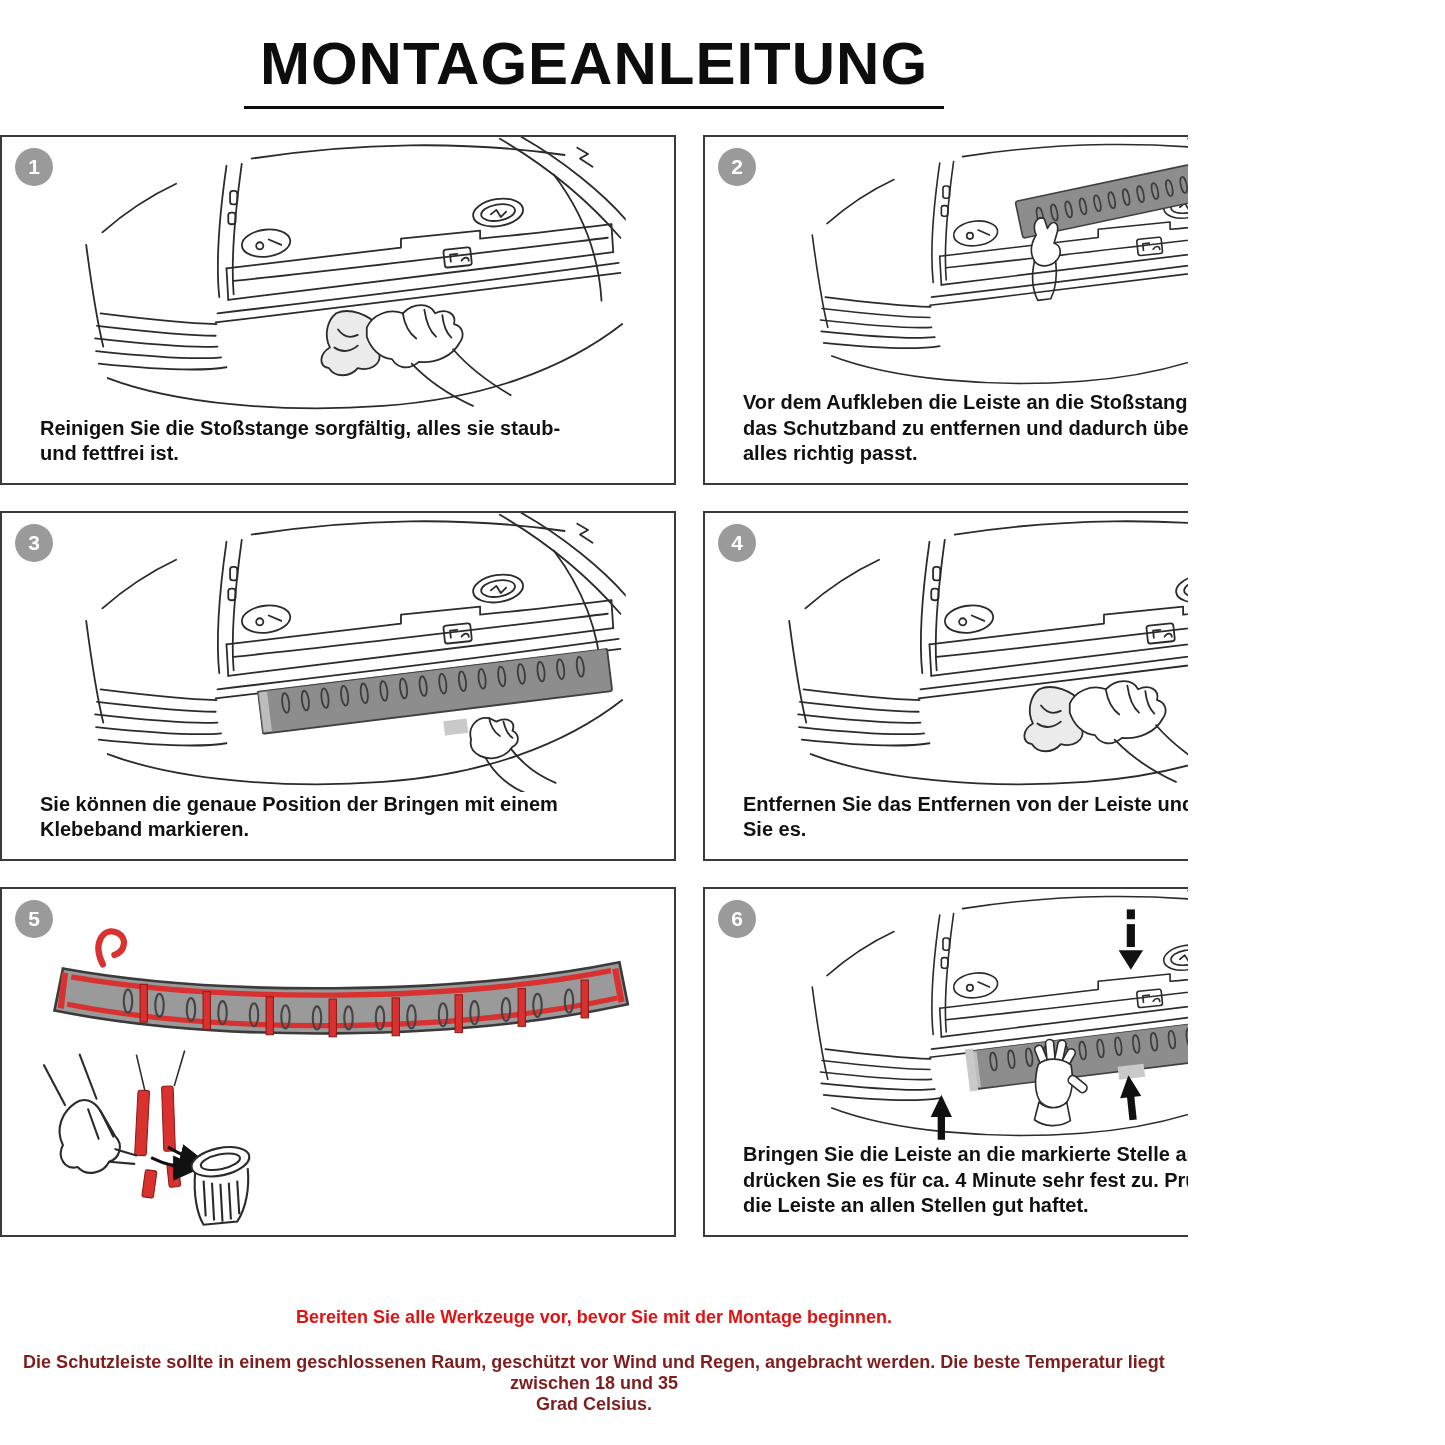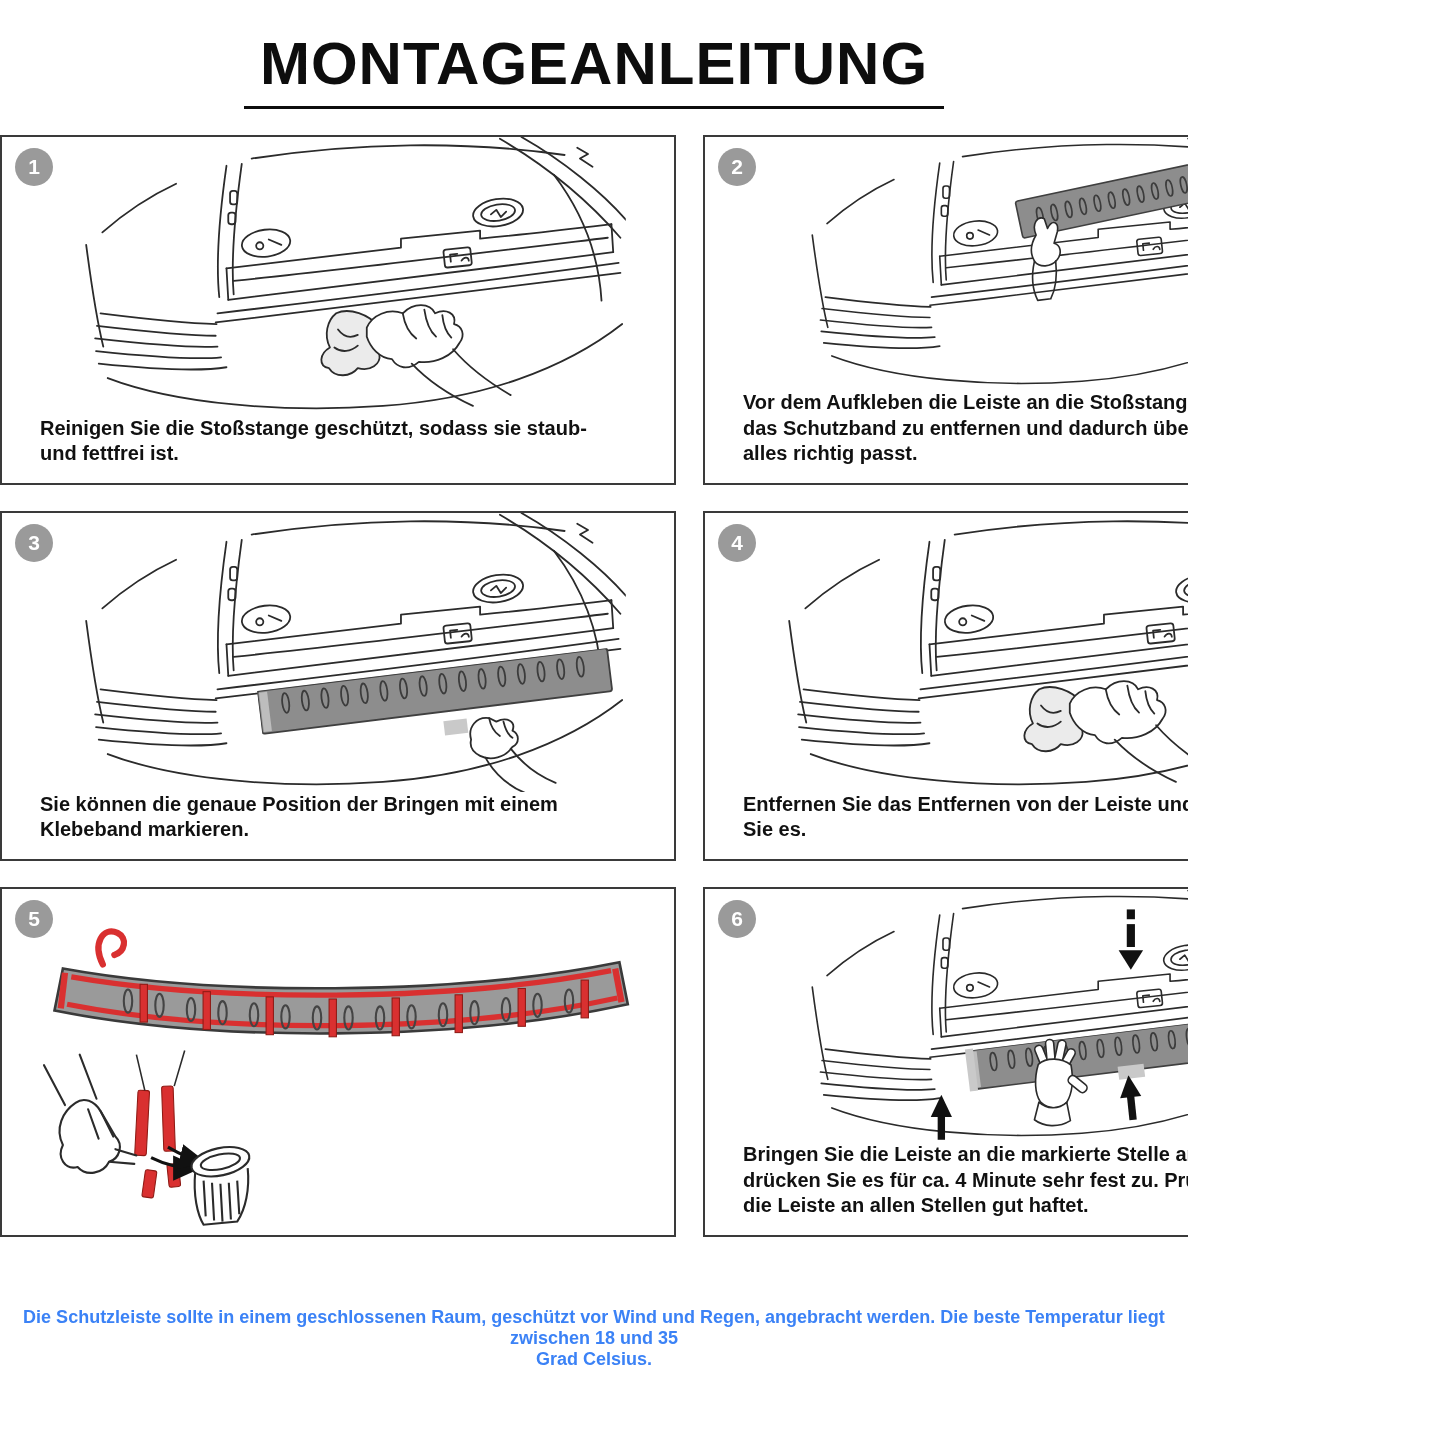--- a/index.html
+++ b/index.html
@@ -130,21 +130,21 @@
   <div class="grid">
 
     <div class="panel">
       <div class="badge">1</div>
       <div class="figure">
         <svg viewBox="0 0 640 310">
           <use href="#sym-car"></use>
           <use href="#sym-handcloth"></use>
         </svg>
       </div>
-      <div class="caption">Reinigen Sie die Stoßstange geschützt, sodass sie staub-
+      <div class="caption">Reinigen Sie die Stoßstange sorgfältig, alles sie staub-
 und fettfrei ist.</div>
     </div>
 
     <div class="panel">
       <div class="badge">2</div>
       <div class="figure">
         <svg viewBox="0 0 640 310">
           <use href="#sym-car"></use>
           <g transform="translate(298,124) rotate(-12)">
             <rect x="0" y="-46" width="334" height="46" rx="3" fill="#8d8d8d" stroke="#3f3f3f" stroke-width="2"></rect>
@@ -306,17 +306,18 @@
         </svg>
       </div>
       <div class="caption">Bringen Sie die Leiste an die markierte Stelle an und
 drücken Sie es für ca. 4 Minute sehr fest zu. Prüfen Sie, ob
 die Leiste an allen Stellen gut haftet.</div>
     </div>
 
   </div>
 
   <div class="footer">
-    <div class="footer-line2" style="color:#3b82f6">Die Schutzleiste sollte in einem geschlossenen Raum, geschützt vor Wind und Regen, angebracht werden. Die beste Temperatur liegt zwischen 18 und 35
+    <div class="footer-line1" style="color:#e01212">Bereiten Sie alle Werkzeuge vor, bevor Sie mit der Montage beginnen.</div>
+    <div class="footer-line2" style="color:#7f1d1d">Die Schutzleiste sollte in einem geschlossenen Raum, geschützt vor Wind und Regen, angebracht werden. Die beste Temperatur liegt zwischen 18 und 35
 Grad Celsius.</div>
   </div>
 
 </div>
 
 </body></html>

